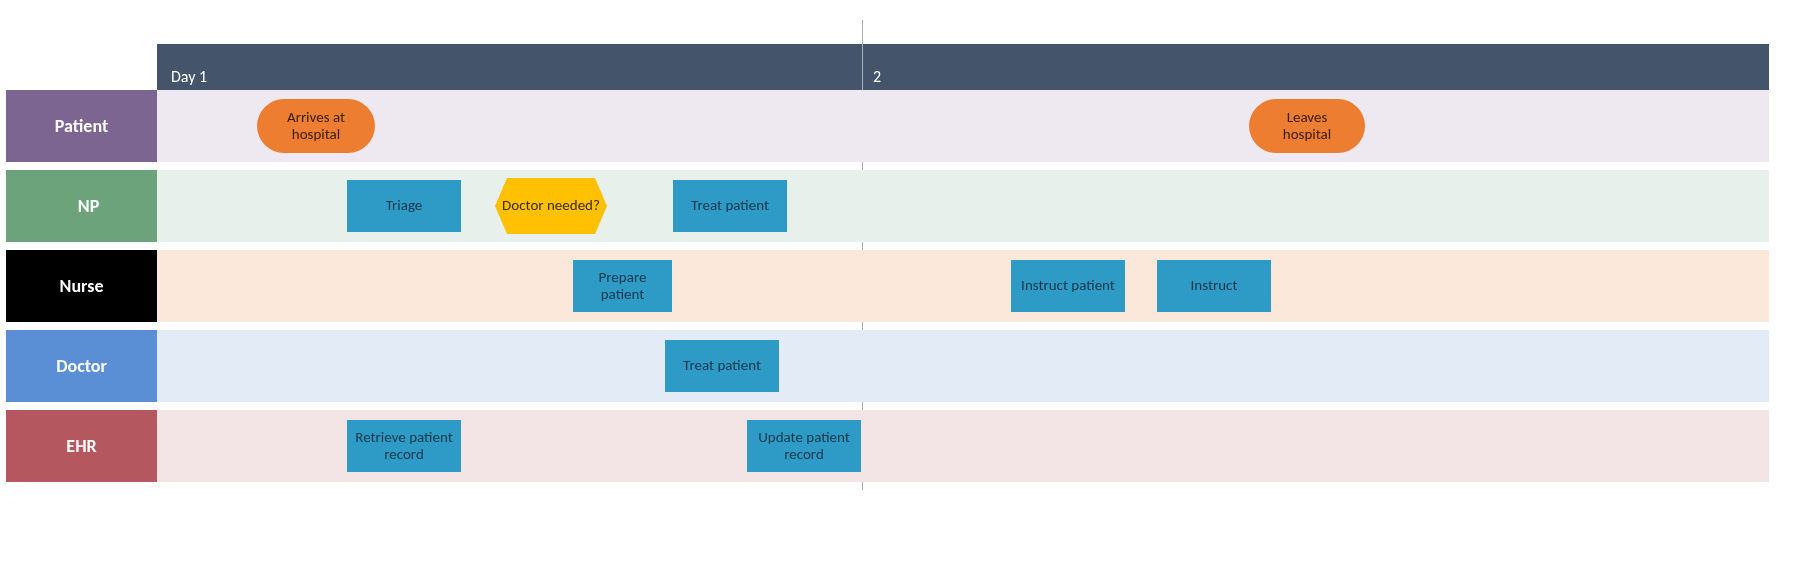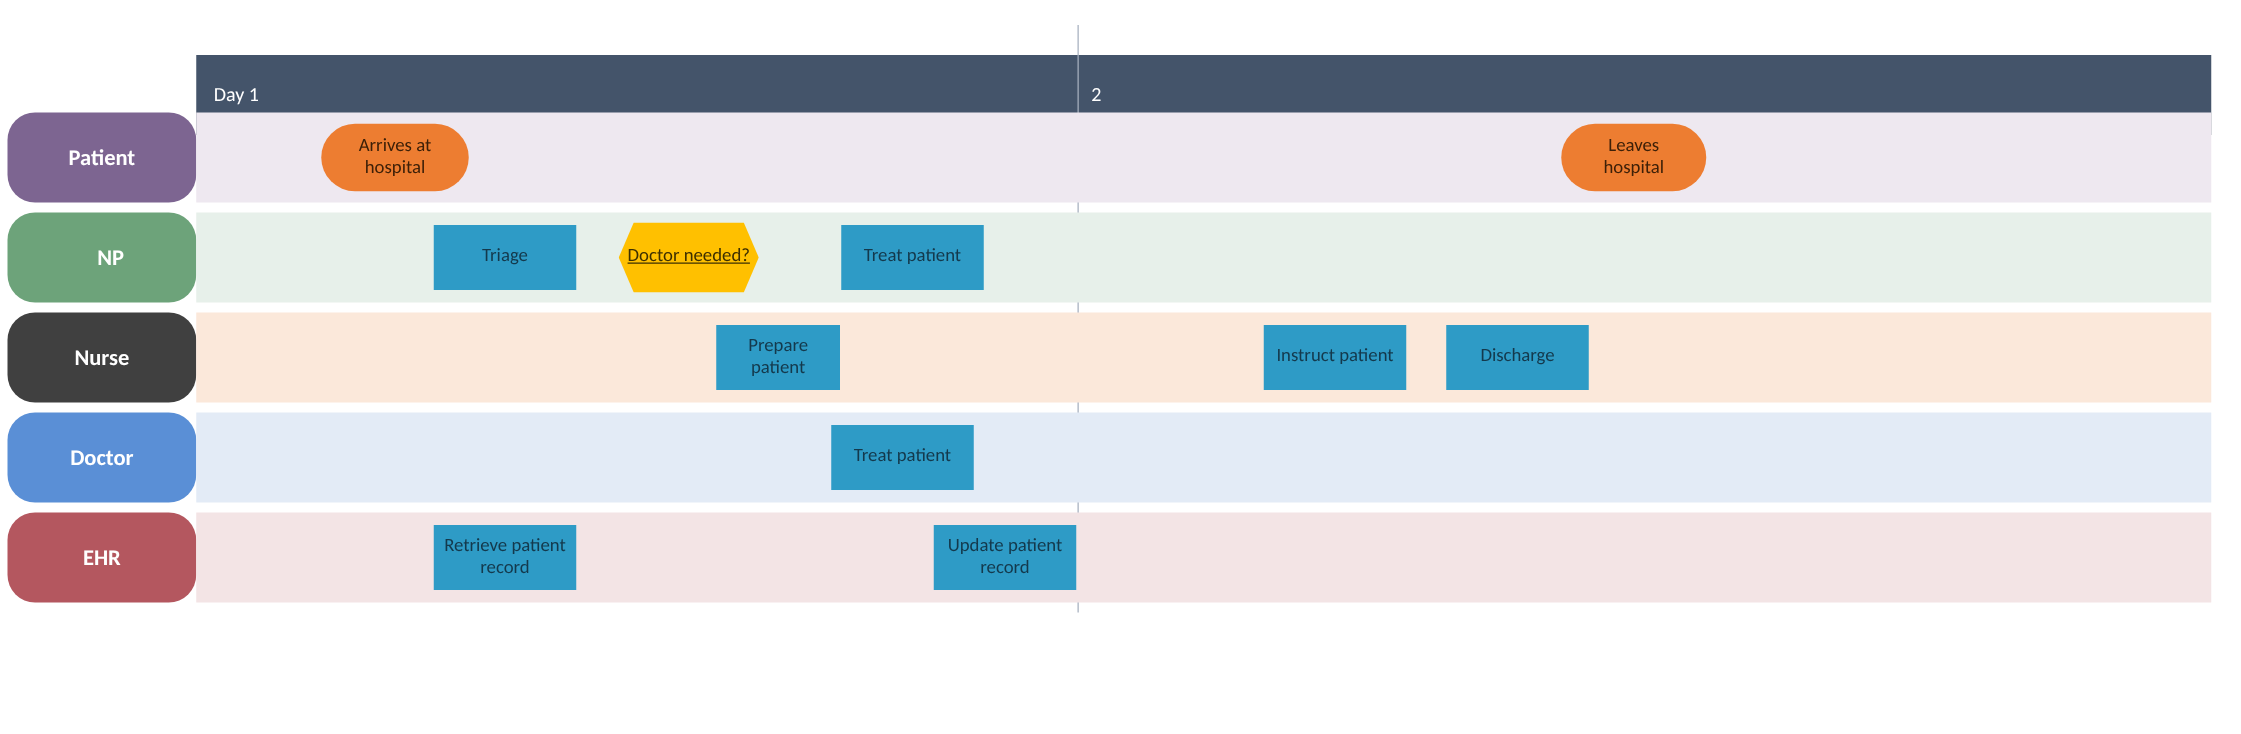--- a/index.html
+++ b/index.html
@@ -52,33 +52,32 @@
     margin-bottom: 8px;
   }
   .lane-label {
     flex: 0 0 151px;
     display: flex;
     align-items: center;
     justify-content: center;
     color: #ffffff;
     font-weight: bold;
     font-size: 18px;
-    border-radius: 22px;
   }
   .lane-track {
     flex: 1 1 auto;
     position: relative;
   }
 
   
   .lane-patient .lane-label { background: #7d6591; }
   .lane-patient .lane-track { background: #eee8f0; }
   .lane-np .lane-label { background: #6da37a; padding-left: 14px; }
   .lane-np .lane-track { background: #e7f0ea; }
-  .lane-nurse .lane-label { background: #404040; }
+  .lane-nurse .lane-label { background: #000000; }
   .lane-nurse .lane-track { background: #fbe8da; }
   .lane-doctor .lane-label { background: #5a8fd6; }
   .lane-doctor .lane-track { background: #e3ebf6; }
   .lane-ehr .lane-label { background: #b4575f; }
   .lane-ehr .lane-track { background: #f3e4e5; }
 
   
   .activity {
     position: absolute;
     top: 50%;
@@ -128,21 +127,20 @@
     width: 100%;
     height: 100%;
   }
   .decision-text {
     position: relative;
     z-index: 1;
     text-align: left;
     font-size: 15px;
     color: #3d2f00;
     line-height: 1.15;
-    text-decoration: underline;
   }
 
   
   .day-divider {
     position: absolute;
     top: 20px;
     left: 862px;
     width: 1px;
     background: #a6b0bf;
     height: 470px;
@@ -188,21 +186,21 @@
     </div>
   </div>
 
   <div class="lane lane-nurse">
     <div class="lane-label">Nurse</div>
     <div class="lane-track">
       <div class="activity" style="left:416px; width:99px;">Prepare
 patient</div>
       <div class="activity" style="left:854px; width:114px;">Instruct
 patient</div>
-      <div class="activity" style="left:1000px; width:114px;">Discharge</div>
+      <div class="activity" style="left:1000px; width:114px;">Instruct</div>
     </div>
   </div>
 
   <div class="lane lane-doctor">
     <div class="lane-label">Doctor</div>
     <div class="lane-track">
       <div class="activity" style="left:508px; width:114px;">Treat
 patient</div>
     </div>
   </div>

